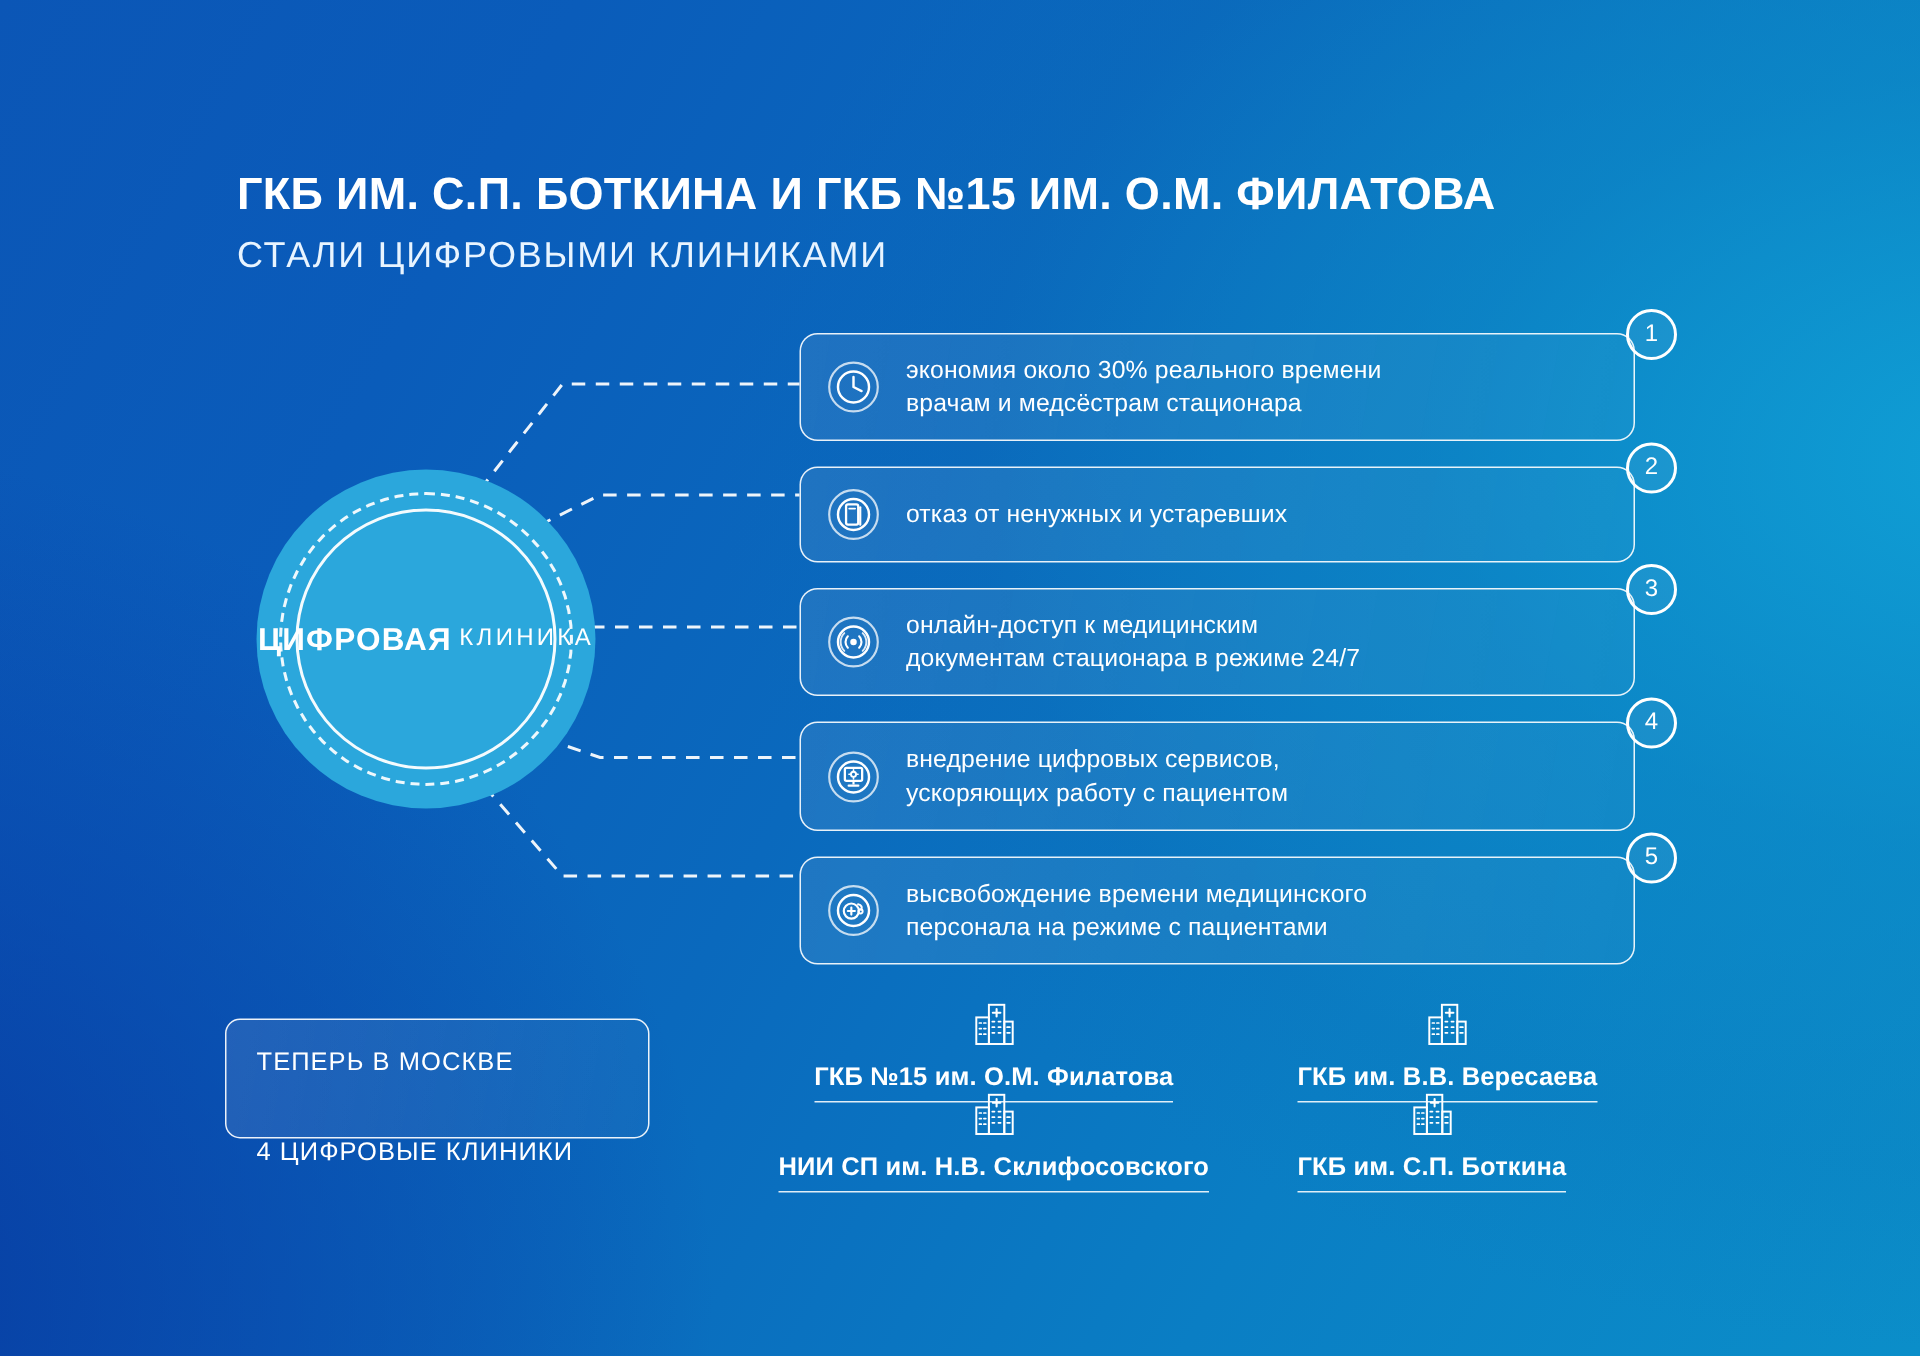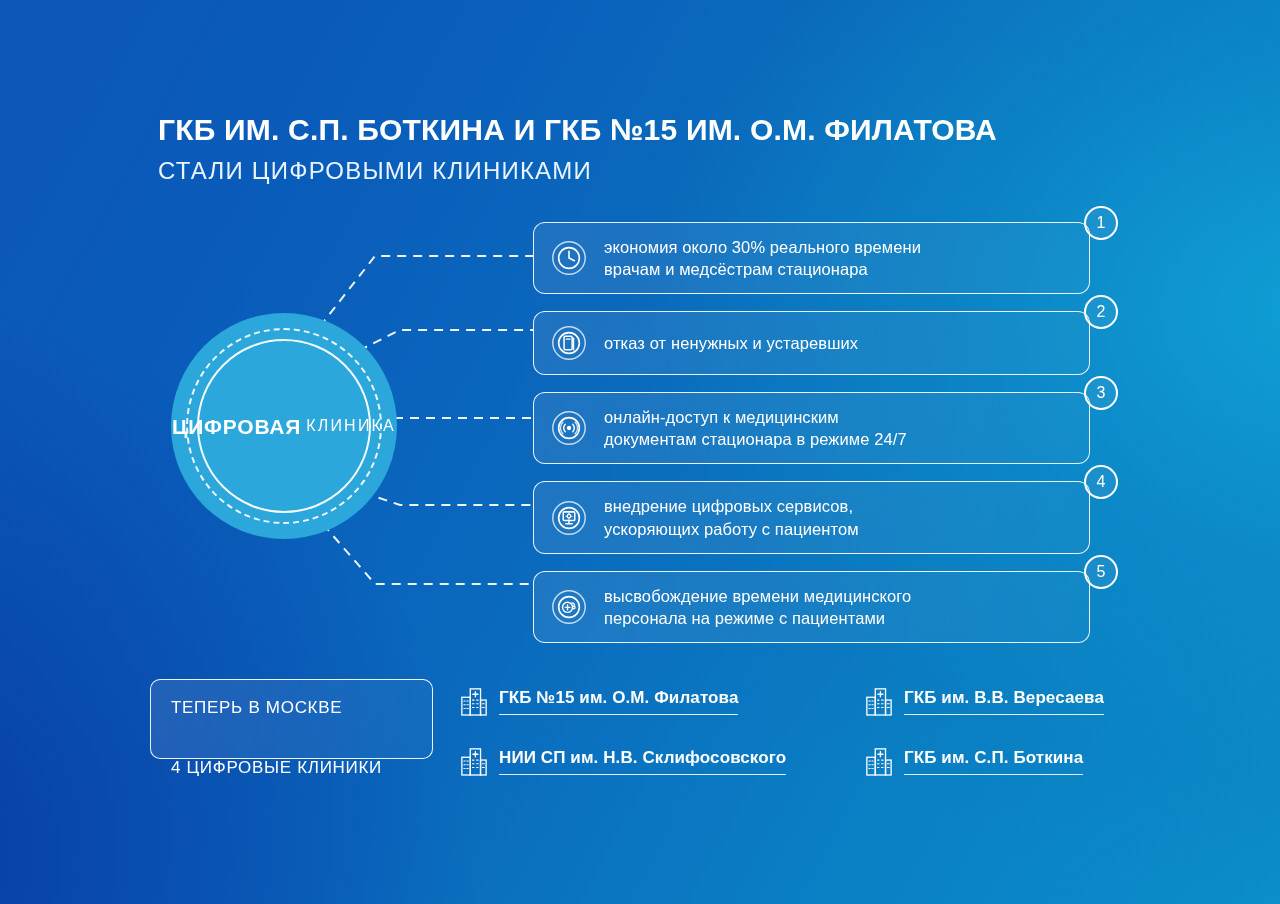--- a/index.html
+++ b/index.html
@@ -204,20 +204,21 @@
     display: grid;
     grid-template-columns: 405px 295px;
     grid-template-rows: 50px 50px;
     row-gap: 10px;
   }
   .hosp {
     display: flex;
     align-items: center;
     gap: 11px;
     align-self: center;
+    flex-direction: column;
   }
   .hosp-2 { justify-self: start; }
   .hosp-icon { flex: 0 0 auto; width: 28px; height: 30px; display: block; }
   .hosp-name {
     font-size: 17px;
     font-weight: 700;
     color: #ffffff;
     white-space: nowrap;
     padding-bottom: 6px;
     border-bottom: 1.6px solid rgba(255,255,255,0.88);

